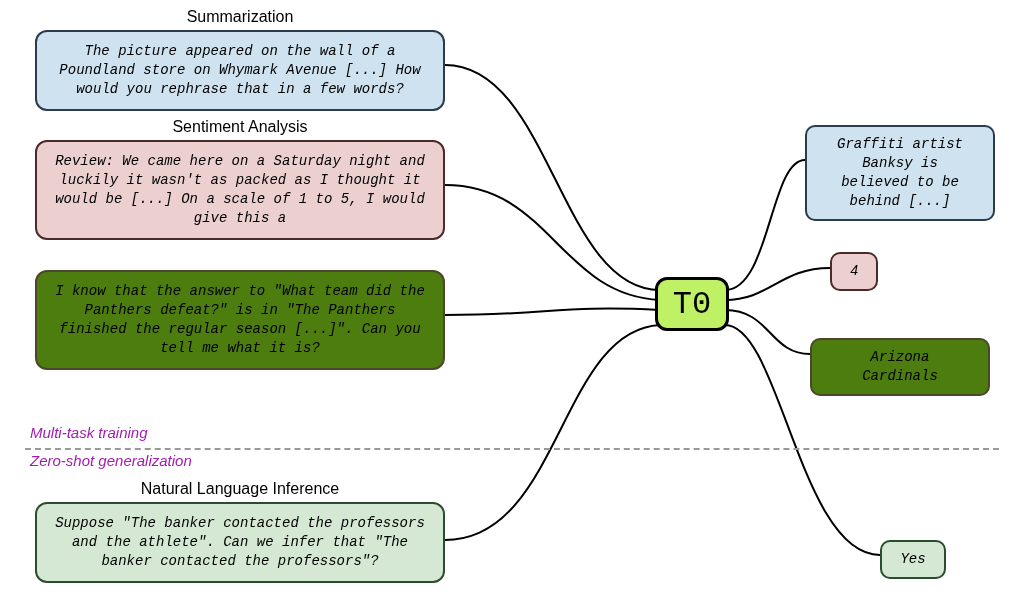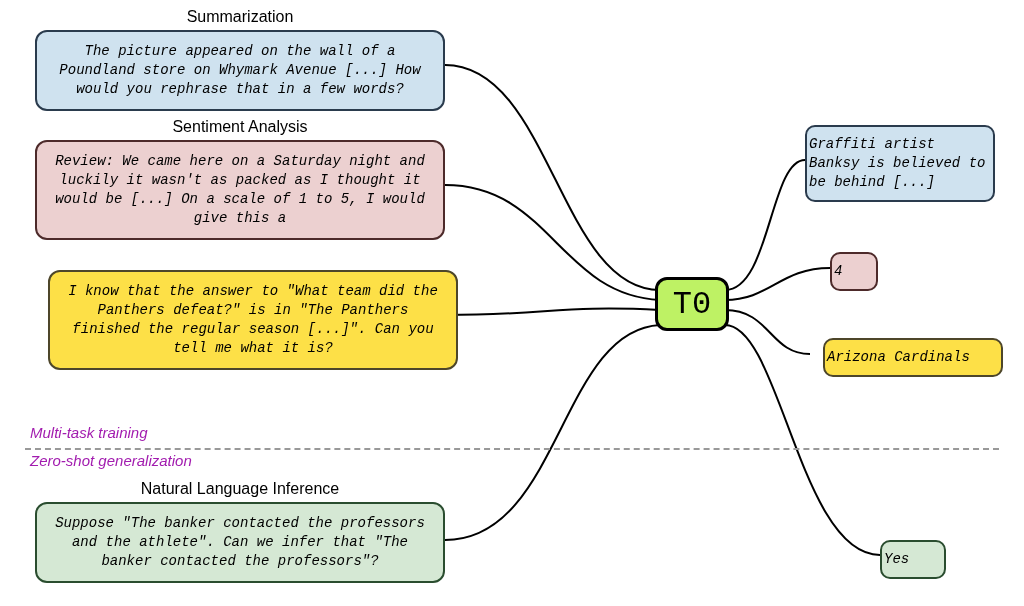--- a/index.html
+++ b/index.html
@@ -18,24 +18,24 @@
   padding: 10px 14px;
   font-size: 14px;
   line-height: 1.35;
   text-align: center;
   font-style: italic;
 }
 .output-box {
   position: absolute;
   border: 2px solid #000;
   border-radius: 10px;
-  padding: 8px 2px;
+  padding: 8px 18px;
   font-size: 14px;
   line-height: 1.35;
-  text-align: left;
+  text-align: center;
   font-style: italic;
 }
 .label {
   position: absolute;
   font-family: -apple-system, BlinkMacSystemFont, 'Segoe UI', sans-serif;
   font-weight: 400;
   font-size: 16px;
   text-align: center;
 }
 .section-label {
@@ -53,21 +53,21 @@
   font-family: 'Courier New', monospace;
   font-weight: 400;
   font-size: 32px;
   text-align: center;
   display: flex;
   align-items: center;
   justify-content: center;
 }
 .blue { background: #cfe2ef; border-color: #2a3b4d; }
 .pink { background: #ecd0d0; border-color: #4d2a2a; }
-.yellow { background: #fde047; border-color: #4d462a; margin-left: 13px; }
+.yellow { background: #4d7c0f; border-color: #4d462a; }
 .green { background: #d5e8d4; border-color: #2a4d2f; }
 svg.connectors {
   position: absolute;
   left: 0; top: 0;
   width: 1024px; height: 606px;
   pointer-events: none;
 }
 .divider {
   position: absolute;
   left: 25px;

